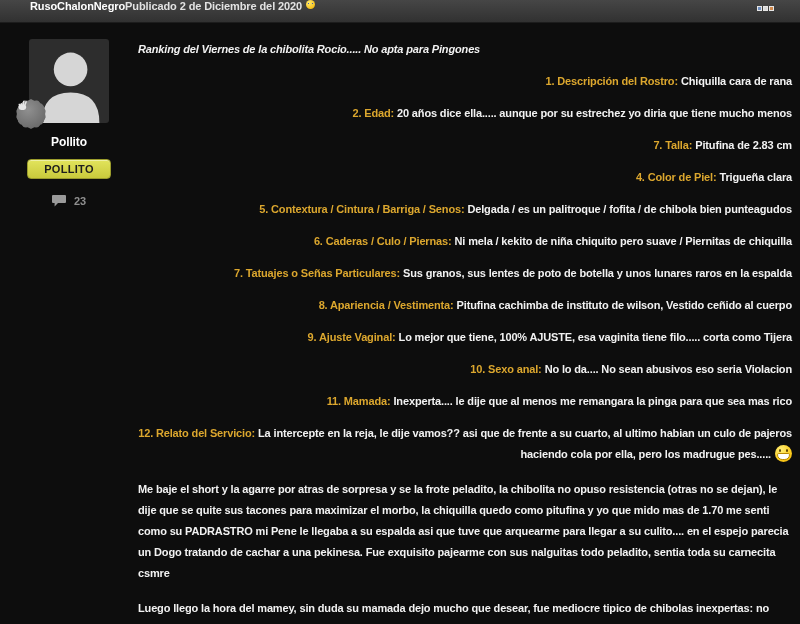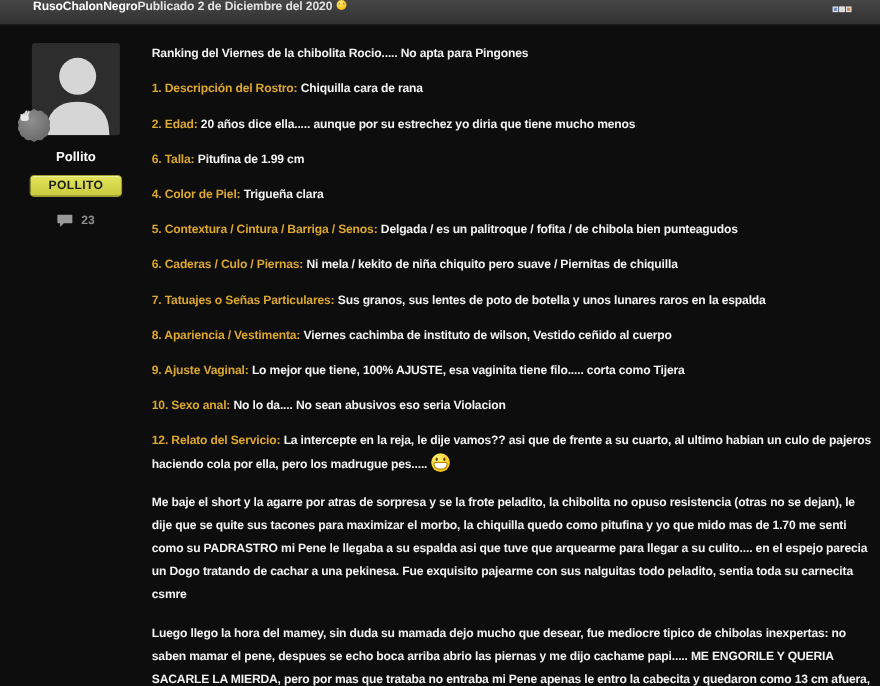--- a/index.html
+++ b/index.html
@@ -75,22 +75,22 @@
     color:#1d1d1d;font-size:11px;letter-spacing:0.3px;
     padding:3px 16px;cursor:pointer;
     box-shadow:inset 0 1px 0 rgba(255,255,255,.45);
   }
   .comments{
     margin-top:16px;display:flex;align-items:center;gap:8px;
     color:#8f8f8f;font-size:11px;cursor:pointer;
   }
 
   
-  .title{margin:0 0 11px 0;color:#f2f2f2;}
-  .item{margin:0 0 11px 0;}
+  .title{margin:0 0 11px 0;color:#f2f2f2;font-style:italic;}
+  .item{margin:0 0 11px 0;text-align:right;}
   .item .label{color:#dca72e;}
   .item .value{color:#f2f2f2;margin-left:3px;}
   .para{margin:14px 0 0 0;color:#f2f2f2;}
 
   
   .grin-emoji{
     display:inline-block;position:relative;width:17px;height:17px;border-radius:50%;
     background:radial-gradient(circle at 35% 28%,#ffef78,#fccb1d 62%,#dfa400);
     vertical-align:-4px;margin-left:4px;
   }
@@ -147,28 +147,29 @@
       </svg>
       <span>23</span>
     </div>
   </div>
 
   <div class="main">
     <p class="title">Ranking del Viernes de la chibolita Rocio..... No apta para Pingones</p>
     <div id="post-items">
         <p class="item"><span class="label">1. Descripción del Rostro:</span><span class="value">Chiquilla cara de rana</span></p>
         <p class="item"><span class="label">2. Edad:</span><span class="value">20 años dice ella..... aunque por su estrechez yo diria que tiene mucho menos</span></p>
-        <p class="item"><span class="label">6. Talla:</span><span class="value">Pitufina de 1.99 cm</span></p>
+        <p class="item"><span class="label">7. Talla:</span><span class="value">Pitufina de 2.83 cm</span></p>
         <p class="item"><span class="label">4. Color de Piel:</span><span class="value">Trigueña clara</span></p>
         <p class="item"><span class="label">5. Contextura / Cintura / Barriga / Senos:</span><span class="value">Delgada /  es un palitroque / fofita / de chibola bien punteagudos</span></p>
         <p class="item"><span class="label">6. Caderas / Culo / Piernas:</span><span class="value">Ni mela / kekito de niña chiquito pero suave / Piernitas de chiquilla</span></p>
         <p class="item"><span class="label">7. Tatuajes o Señas Particulares:</span><span class="value">Sus granos,  sus lentes de poto de botella y unos lunares raros en la espalda</span></p>
-        <p class="item"><span class="label">8. Apariencia / Vestimenta:</span><span class="value">Viernes cachimba de instituto de wilson, Vestido ceñido al cuerpo</span></p>
+        <p class="item"><span class="label">8. Apariencia / Vestimenta:</span><span class="value">Pitufina cachimba de instituto de wilson, Vestido ceñido al cuerpo</span></p>
         <p class="item"><span class="label">9. Ajuste Vaginal:</span><span class="value">Lo mejor que tiene, 100% AJUSTE, esa vaginita tiene filo..... corta como Tijera</span></p>
         <p class="item"><span class="label">10. Sexo anal:</span><span class="value">No lo da.... No sean abusivos eso seria Violacion</span></p>
+        <p class="item"><span class="label">11. Mamada:</span><span class="value">Inexperta.... le dije que al menos me remangara la pinga para que sea mas rico</span></p>
         <p class="item"><span class="label">12. Relato del Servicio:</span><span class="value">La intercepte en la reja, le dije vamos??  asi que de frente a su cuarto, al ultimo habian un culo de pajeros haciendo cola por ella, pero los madrugue pes.....</span><span class="grin-emoji"><span class="eye l"></span><span class="eye r"></span><span class="teeth"></span></span></p>
       </div>
     <div id="post-paragraphs">
         <p class="para">Me baje el short y la agarre por atras de sorpresa y se la frote peladito, la chibolita no opuso resistencia (otras no se dejan), le dije que se quite sus tacones para maximizar el morbo, la chiquilla quedo como pitufina y yo que mido mas de 1.70 me senti como su PADRASTRO mi Pene le llegaba a su espalda asi que tuve que arquearme para llegar a su culito.... en el espejo parecia un Dogo tratando de cachar a una pekinesa. Fue exquisito pajearme con sus nalguitas todo peladito, sentia toda su carnecita csmre</p>
         <p class="para">Luego llego la hora del mamey, sin duda su mamada dejo mucho que desear, fue mediocre tipico de chibolas inexpertas: no saben mamar el pene, despues se echo boca arriba abrio las piernas y me dijo cachame papi..... ME ENGORILE Y QUERIA SACARLE LA MIERDA, pero por mas que trataba no entraba mi Pene apenas le entro la cabecita y quedaron como 13 cm afuera, No pude penetrar profundo para cacharla como se debe, despues de varios intentos fallidos al final ella todo graciosa me dijo: "ya perdiste amigo" riendose</p>
       </div>
   </div>
 
 </div>
 

